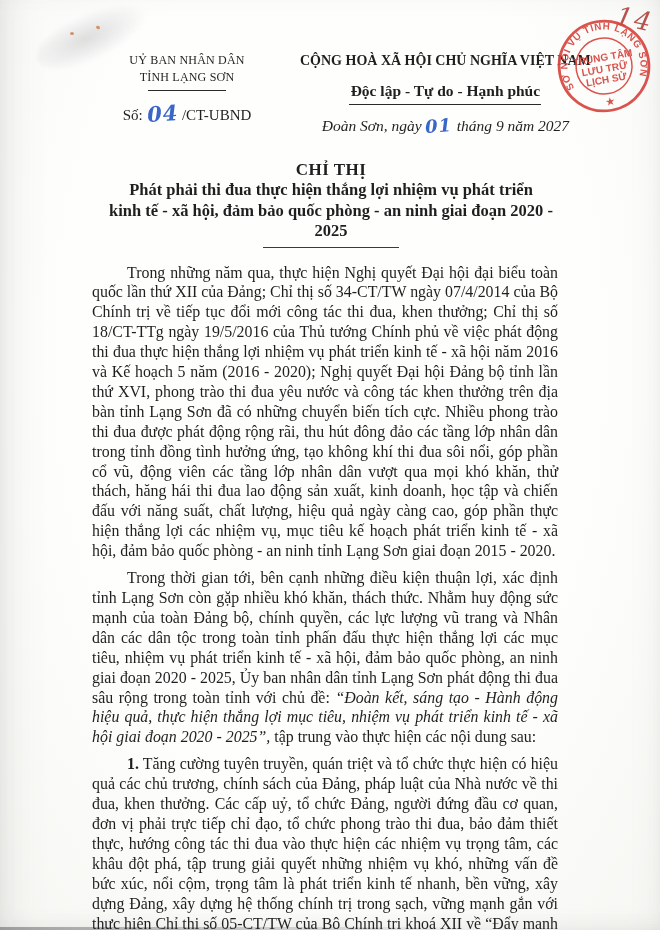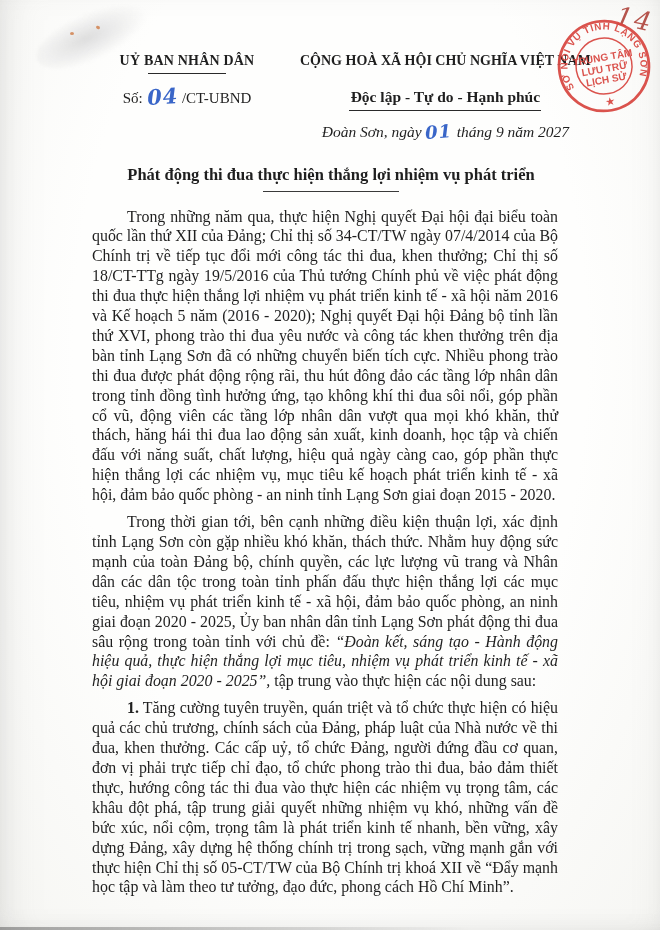--- a/index.html
+++ b/index.html
@@ -19,29 +19,29 @@
     color: #1f1f1f;
   }
 
   .content { position: relative; padding: 52px 90px 0 92px; }
 
   
   .hdr { display: flex; }
   .hdr-left { width: 190px; text-align: center; flex: 0 0 auto; }
   .hdr-right { flex: 1 1 auto; text-align: center; padding-left: 18px; }
 
-  .org-line { font-weight: bold; font-size: 14px; line-height: 17px; letter-spacing: .2px; }
+  .org-line { font-weight: normal; font-size: 12px; line-height: 17px; letter-spacing: .2px; }
   .rule { border: 0; border-top: 1.4px solid #2a2a2a; margin: 4px auto 0 auto; }
   .rule-org { width: 78px; }
   .rule-motto { width: 192px; margin-top: 3px; }
 
   .doc-number { font-size: 15px; margin-top: 9px; white-space: nowrap; }
 
   .motto1 { font-weight: bold; font-size: 14px; line-height: 17px; white-space: nowrap; }
-  .motto2 { font-weight: bold; font-size: 15.5px; line-height: 20px; margin-top: 18px; }
+  .motto2 { font-weight: bold; font-size: 15.5px; line-height: 20px; margin-top: 12px; }
   .dateline { font-style: italic; font-size: 15.5px; margin-top: 9px; white-space: nowrap; }
 
   .hand-blue {
     display: inline-block;
     font-family: "DejaVu Serif", serif;
     font-style: italic; font-weight: bold;
     color: #3a66c8;
     letter-spacing: 1px;
     transform: rotate(-4deg) translateY(1px);
   }
@@ -113,37 +113,40 @@
   <div class="speck2"></div>
   <div class="bottom-edge"></div>
 
   <div class="page-num">14</div>
 
   <div class="content">
 
     <div class="hdr">
       <div class="hdr-left">
         <div class="org-line">UỶ BAN NHÂN DÂN</div>
+        <div class="org-line">TỈNH LẠNG SƠN</div>
         <hr class="rule rule-org">
         <div class="doc-number">
           <span>Số:</span><span class="hand-blue hand-num">04</span><span>/CT-UBND</span>
         </div>
       </div>
       <div class="hdr-right">
         <div class="motto1">CỘNG HOÀ XÃ HỘI CHỦ NGHĨA VIỆT NAM</div>
         <div class="motto2">Độc lập - Tự do - Hạnh phúc</div>
         <hr class="rule rule-motto">
         <div class="dateline">
           <span>Đoàn Sơn, ngày</span><span class="hand-blue hand-day">01</span><span>tháng  9  năm 2027</span>
         </div>
       </div>
     </div>
 
     <div class="title-block">
-      <div class="subject">Phát động thi đua thực hiện thắng lợi nhiệm vụ phát triển</div>
+      <div class="doc-type">CHỈ THỊ</div>
+      <div class="subject">Phát phải thi đua thực hiện thắng lợi nhiệm vụ phát triển</div>
+      <div class="subject">kinh tế - xã hội, đảm bảo quốc phòng - an ninh giai đoạn 2020 - 2025</div>
       <hr class="rule rule-title">
     </div>
 
     <div class="body-text">
       <p>Trong những năm qua, thực hiện Nghị quyết Đại hội đại biểu toàn quốc lần thứ XII của Đảng; Chỉ thị số 34-CT/TW ngày 07/4/2014 của Bộ Chính trị về tiếp tục đổi mới công tác thi đua, khen thưởng; Chỉ thị số 18/CT-TTg ngày 19/5/2016 của Thủ tướng Chính phủ về việc phát động thi đua thực hiện thắng lợi nhiệm vụ phát triển kinh tế - xã hội năm 2016 và Kế hoạch 5 năm (2016 - 2020); Nghị quyết Đại hội Đảng bộ tỉnh lần thứ XVI, phong trào thi đua yêu nước và công tác khen thưởng trên địa bàn tỉnh Lạng Sơn đã có những chuyển biến tích cực. Nhiều phong trào thi đua được phát động rộng rãi, thu hút đông đảo các tầng lớp nhân dân trong tỉnh đồng tình hưởng ứng, tạo không khí thi đua sôi nổi, góp phần cổ vũ, động viên các tầng lớp nhân dân vượt qua mọi khó khăn, thử thách, hăng hái thi đua lao động sản xuất, kinh doanh, học tập và chiến đấu với năng suất, chất lượng, hiệu quả ngày càng cao, góp phần thực hiện thắng lợi các nhiệm vụ, mục tiêu kế hoạch phát triển kinh tế - xã hội, đảm bảo quốc phòng - an ninh tỉnh Lạng Sơn giai đoạn 2015 - 2020.</p>
       <p><span>Trong thời gian tới, bên cạnh những điều kiện thuận lợi, xác định tỉnh Lạng Sơn còn gặp nhiều khó khăn, thách thức. Nhằm huy động sức mạnh của toàn Đảng bộ, chính quyền, các lực lượng vũ trang và Nhân dân các dân tộc trong toàn tỉnh phấn đấu thực hiện thắng lợi các mục tiêu, nhiệm vụ phát triển kinh tế - xã hội, đảm bảo quốc phòng, an ninh giai đoạn 2020 - 2025, Ủy ban nhân dân tỉnh Lạng Sơn phát động thi đua sâu rộng trong toàn tỉnh với chủ đề: </span><span class="theme">“Đoàn kết, sáng tạo - Hành động hiệu quả, thực hiện thắng lợi mục tiêu, nhiệm vụ phát triển kinh tế - xã hội giai đoạn 2020 - 2025”,</span><span> tập trung vào thực hiện các nội dung sau:</span></p>
       <p><span class="item-num">1.</span><span> Tăng cường tuyên truyền, quán triệt và tổ chức thực hiện có hiệu quả các chủ trương, chính sách của Đảng, pháp luật của Nhà nước về thi đua, khen thưởng. Các cấp uỷ, tổ chức Đảng, người đứng đầu cơ quan, đơn vị phải trực tiếp chỉ đạo, tổ chức phong trào thi đua, bảo đảm thiết thực, hướng công tác thi đua vào thực hiện các nhiệm vụ trọng tâm, các khâu đột phá, tập trung giải quyết những nhiệm vụ khó, những vấn đề bức xúc, nổi cộm, trọng tâm là phát triển kinh tế nhanh, bền vững, xây dựng Đảng, xây dựng hệ thống chính trị trong sạch, vững mạnh gắn với thực hiện Chỉ thị số 05-CT/TW của Bộ Chính trị khoá XII về “Đẩy mạnh học tập và làm theo tư tưởng, đạo đức, phong cách Hồ Chí Minh”.</span></p>
 
     </div>
 

